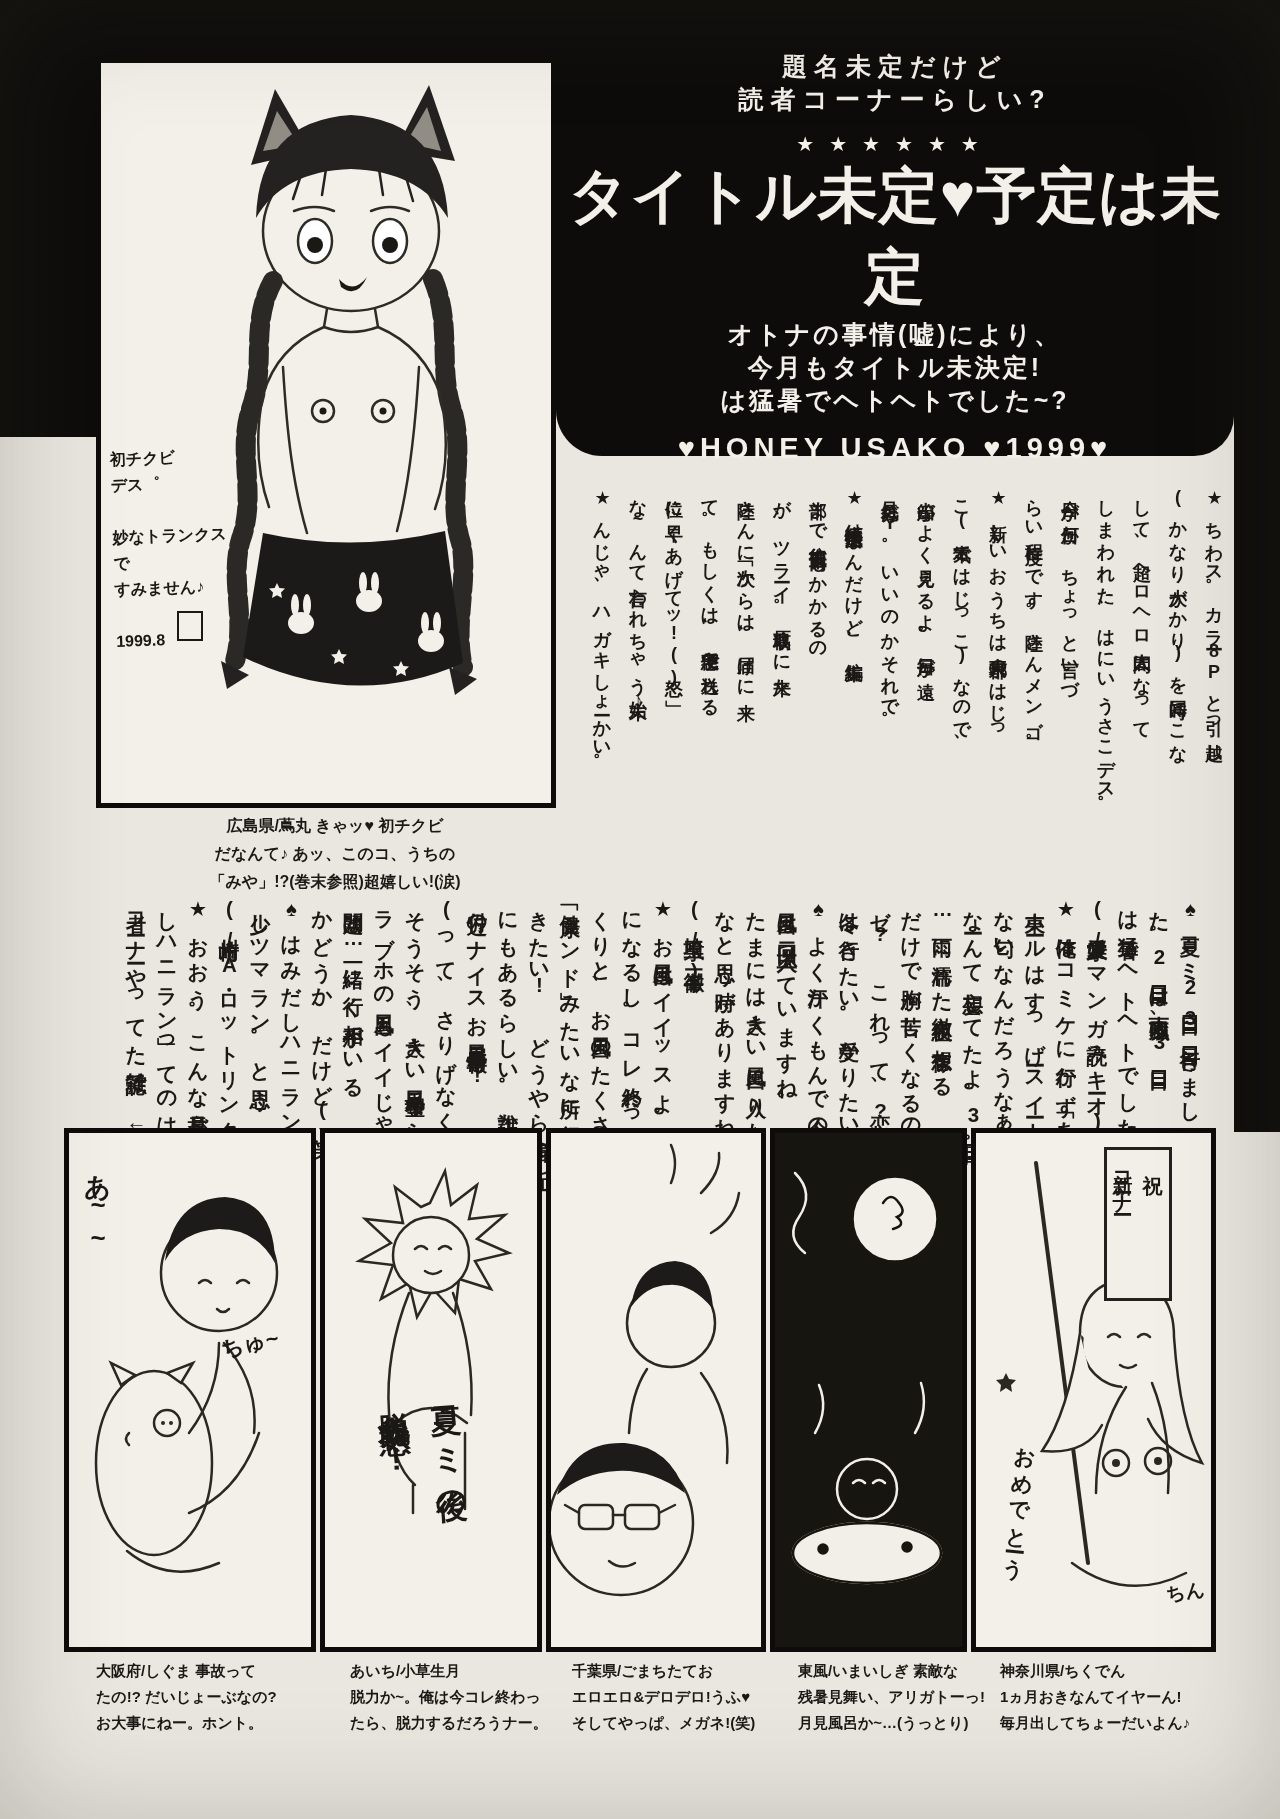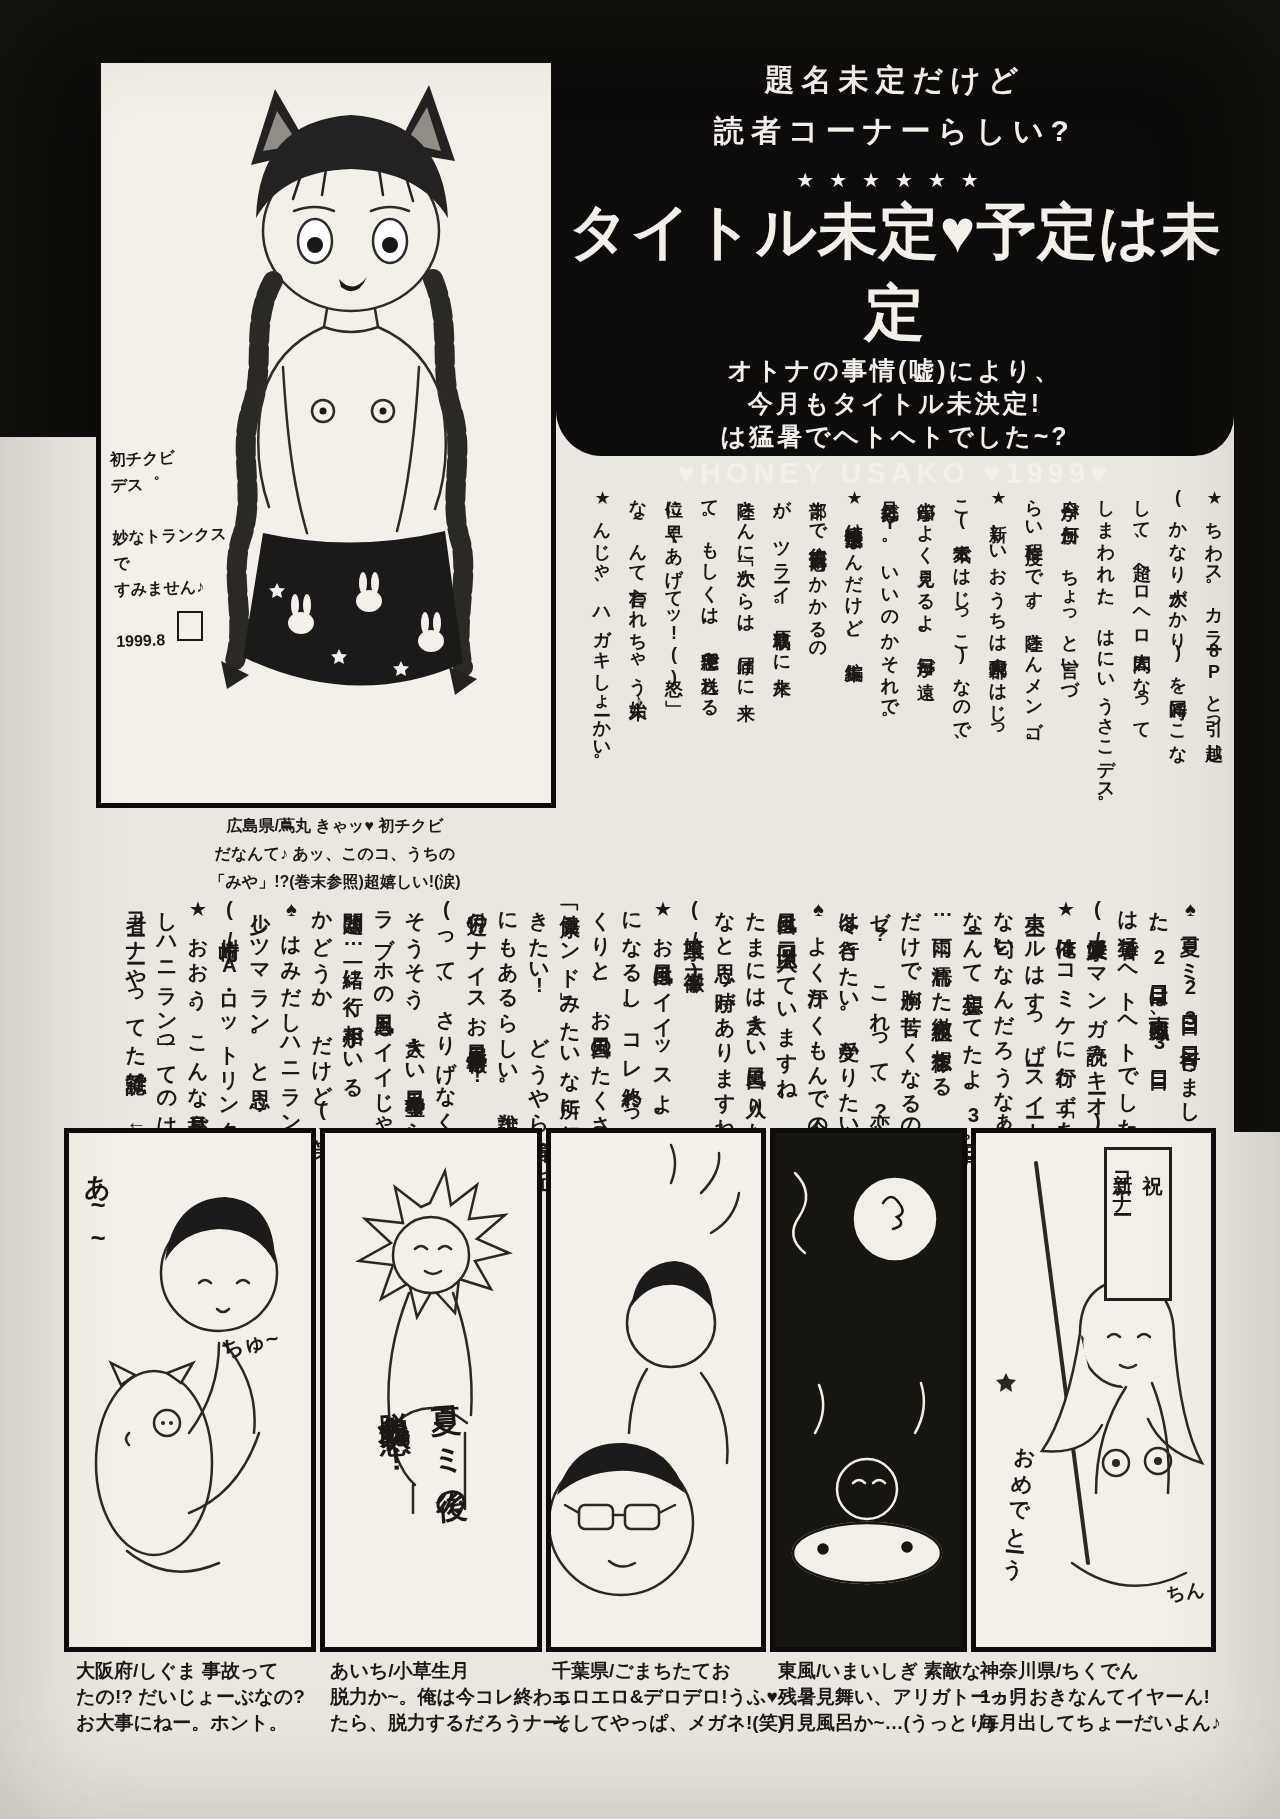--- a/index.html
+++ b/index.html
@@ -11,45 +11,45 @@
   .sheet::after{content:"";position:absolute;inset:0;pointer-events:none;
     box-shadow:inset 0 0 120px rgba(60,55,45,.25);}
   .abs{position:absolute;}
   .blk{background:#0d0c0a;}
   .vtext{writing-mode:vertical-rl;text-orientation:upright;white-space:pre;}
   .panelbox{background:#f3f0e9;border:5px solid #0d0c0a;box-sizing:border-box;overflow:hidden;}
 
   
   #header{left:556px;top:0;width:678px;height:456px;background:#0d0c0a;
     border-radius:0 0 40px 46px;text-align:center;color:#f3f0e9;box-sizing:border-box;padding-top:50px;}
-  .h-sub{font-size:30px;font-weight:bold;letter-spacing:7px;margin-top:10px;}
+  .h-sub{font-size:25px;font-weight:bold;letter-spacing:7px;}
   #header-stars{font-size:20px;letter-spacing:15px;margin-top:16px;}
   #header-title{font-size:60px;font-weight:bold;letter-spacing:1px;}
   .h-note{font-size:25px;font-weight:bold;letter-spacing:3px;margin-top:0;}
-  #header-credit{font-size:29px;font-weight:bold;letter-spacing:5px;margin-top:4px;}
+  #header-credit{font-size:29px;font-weight:bold;letter-spacing:5px;margin-top:15px;}
 
   
   #featured{left:96px;top:58px;width:460px;height:750px;}
   #artist-note{left:12px;top:382px;font-size:16px;line-height:26px;font-weight:bold;
     white-space:pre;transform:rotate(-2deg);}
   #artist-sig{left:76px;top:548px;width:22px;height:26px;border:2px solid #1b1916;}
   #featured-caption{left:110px;top:812px;width:450px;text-align:center;
     font-size:16px;line-height:28px;font-weight:bold;white-space:pre;}
 
   
   #upper-col{right:48px;top:487px;height:296px;font-size:18px;line-height:36px;
     letter-spacing:1.5px;font-weight:bold;}
   #letters-col{right:74px;top:897px;height:426px;font-size:20.5px;line-height:31px;
     letter-spacing:2px;font-weight:bold;}
 
   
   .panel{top:1128px;height:524px;}
   .panel svg{position:absolute;inset:0;}
   .scrib{position:absolute;font-weight:bold;color:#1b1916;}
-  .pcaption{top:1658px;font-size:19px;line-height:26px;font-weight:bold;white-space:pre;}
+  .pcaption{top:1658px;font-size:15px;line-height:26px;font-weight:bold;white-space:pre;margin-left:20px;}
 
   .flag{position:absolute;background:#f2efe8;border:3px solid #23211d;box-sizing:border-box;
     display:flex;align-items:flex-start;justify-content:center;padding-top:8px;}
 </style>
 </head>
 <body>
 
 <div class="sheet">
 
   <div class="abs blk" style="left:0;top:0;width:566px;height:58px;"></div>

